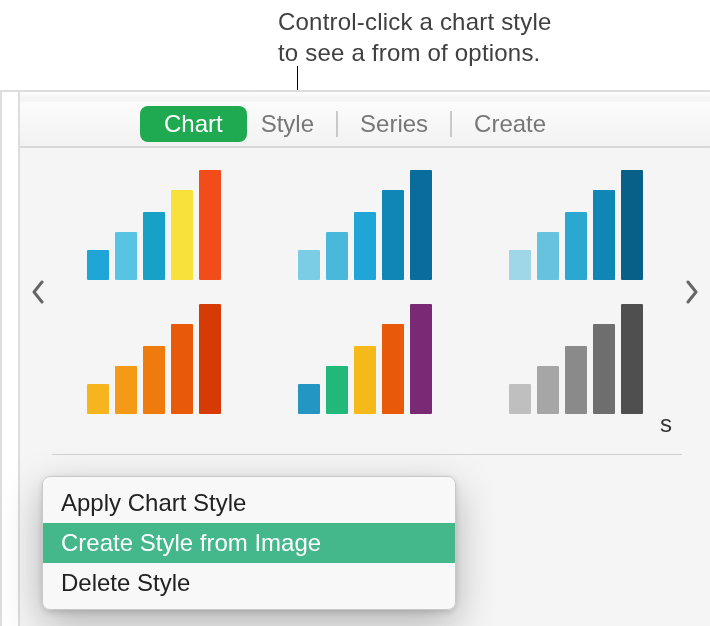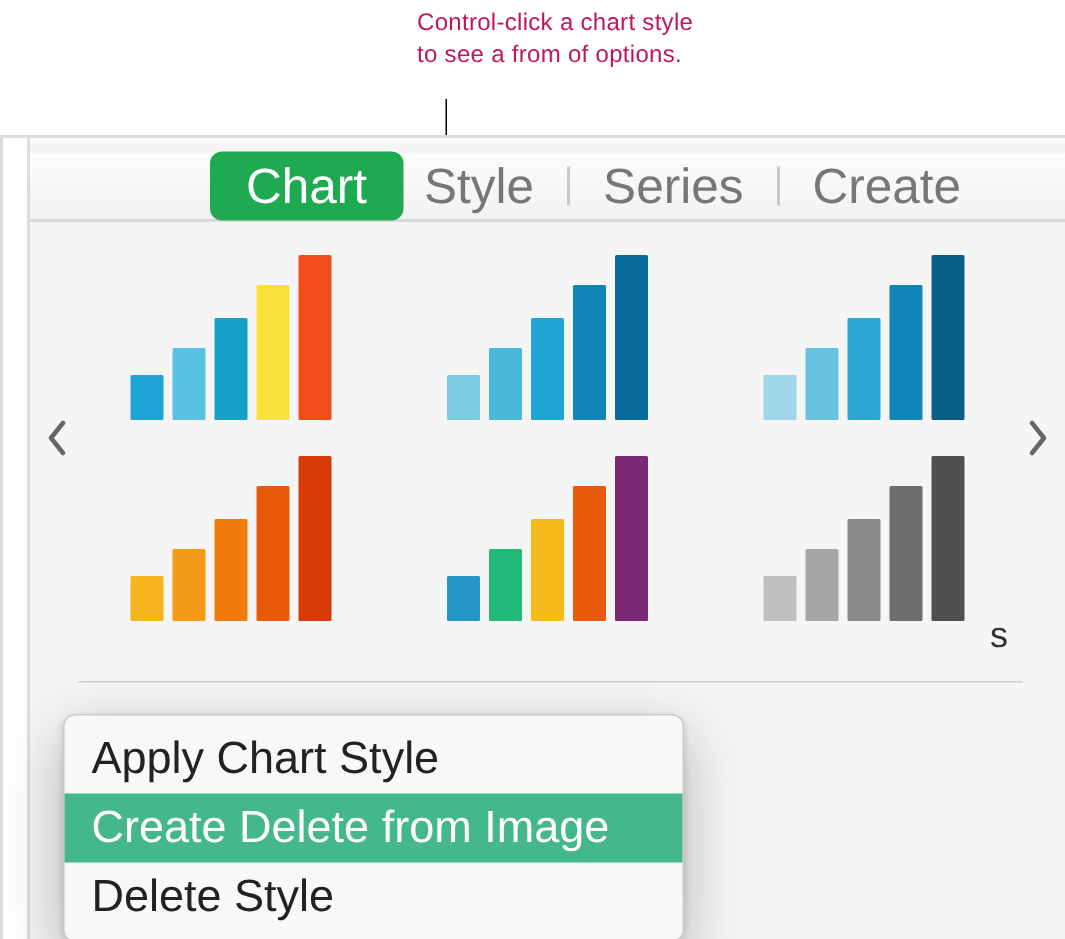--- a/index.html
+++ b/index.html
@@ -8,22 +8,22 @@
       background: #fff;
       width: 710px;
       height: 626px;
       position: relative;
       overflow: hidden;
     }
     .caption {
       position: absolute;
       top: 6px;
       left: 278px;
-      font-size: 16px;
-      color: #be185d;
+      font-size: 24px;
+      color: #404040;
       line-height: 1.3;
       letter-spacing: 0.2px;
     }
     .callout-line {
       position: absolute;
       left: 297px;
       top: 66px;
       width: 1px;
       height: 118px;
       background: #000;
@@ -55,21 +55,21 @@
       right: 0;
       height: 46px;
       display: flex;
       align-items: center;
       padding-left: 120px;
       gap: 0;
       border-bottom: 2px solid #d9d9d9;
       background: linear-gradient(#fcfcfc, #f2f2f2);
     }
     .tab {
-      font-size: 33px;
+      font-size: 24px;
       color: #777;
       padding: 4px 14px;
       cursor: pointer;
       position: relative;
     }
     .tab.active {
       background: #1faa52;
       color: #fff;
       border-radius: 8px;
       padding: 4px 24px;
@@ -139,21 +139,21 @@
       left: 40px;
       width: 414px;
       background: rgba(248,248,248,0.98);
       border: 1px solid #c9c9c9;
       border-radius: 8px;
       box-shadow: 0 14px 42px rgba(0,0,0,0.28), 0 2px 6px rgba(0,0,0,0.15);
       padding: 6px 0;
       backdrop-filter: blur(10px);
     }
     .menu-item {
-      font-size: 30px;
+      font-size: 24px;
       color: #222;
       padding: 6px 18px;
       cursor: pointer;
       white-space: nowrap;
     }
     .menu-item.highlight {
       background: #44b78b;
       color: #fff;
     }
   </style>
@@ -236,16 +236,16 @@
           <path d="M3 2 L11 12 L3 22" stroke-width="3" stroke-linecap="round" stroke-linejoin="round"></path>
         </svg>
     </div>
   </div>
 
   <div class="options-label">s</div>
   <div class="thin-sep"></div>
 
   <div class="context-menu">
     <div class="menu-item">Apply Chart Style</div>
-    <div class="menu-item highlight">Create Delete from Image</div>
+    <div class="menu-item highlight">Create Style from Image</div>
     <div class="menu-item">Delete Style</div>
   </div>
 </div>
 
 </body></html>

